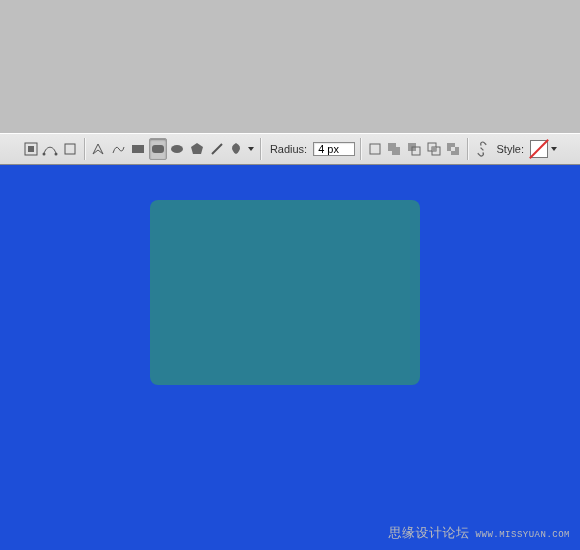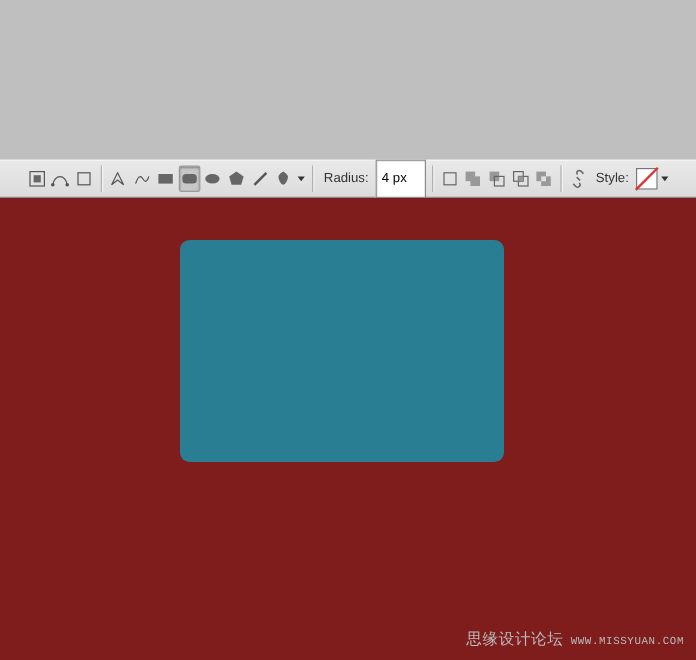--- a/index.html
+++ b/index.html
@@ -52,21 +52,21 @@
     background: #b0b0b0;
     margin: 0 3px;
     box-shadow: 1px 0 0 #f5f5f5;
   }
   .lbl {
     margin: 0 4px;
     color: #333;
   }
   .radius-input {
     width: 42px;
-    height: 32px;
+    height: 14px;
     border: 1px solid #8a8a8a;
     background: #fff;
     font-size: 11px;
     padding: 0 4px;
     box-shadow: inset 1px 1px 1px rgba(0,0,0,0.1);
   }
   .swatch {
     width: 22px;
     height: 18px;
     border: 1px solid #777;
@@ -87,21 +87,21 @@
     width: 10px;
     display: flex;
     align-items: center;
     justify-content: center;
     cursor: pointer;
   }
   .canvas-area {
     position: absolute;
     top: 165px;
     left: 0; right: 0; bottom: 0;
-    background: #7f1d1d;
+    background: #1d4ed8;
   }
   .shape {
     position: absolute;
     left: 150px;
     top: 35px;
     width: 270px;
     height: 185px;
     background: #2a7e93;
     border-radius: 8px;
   }

